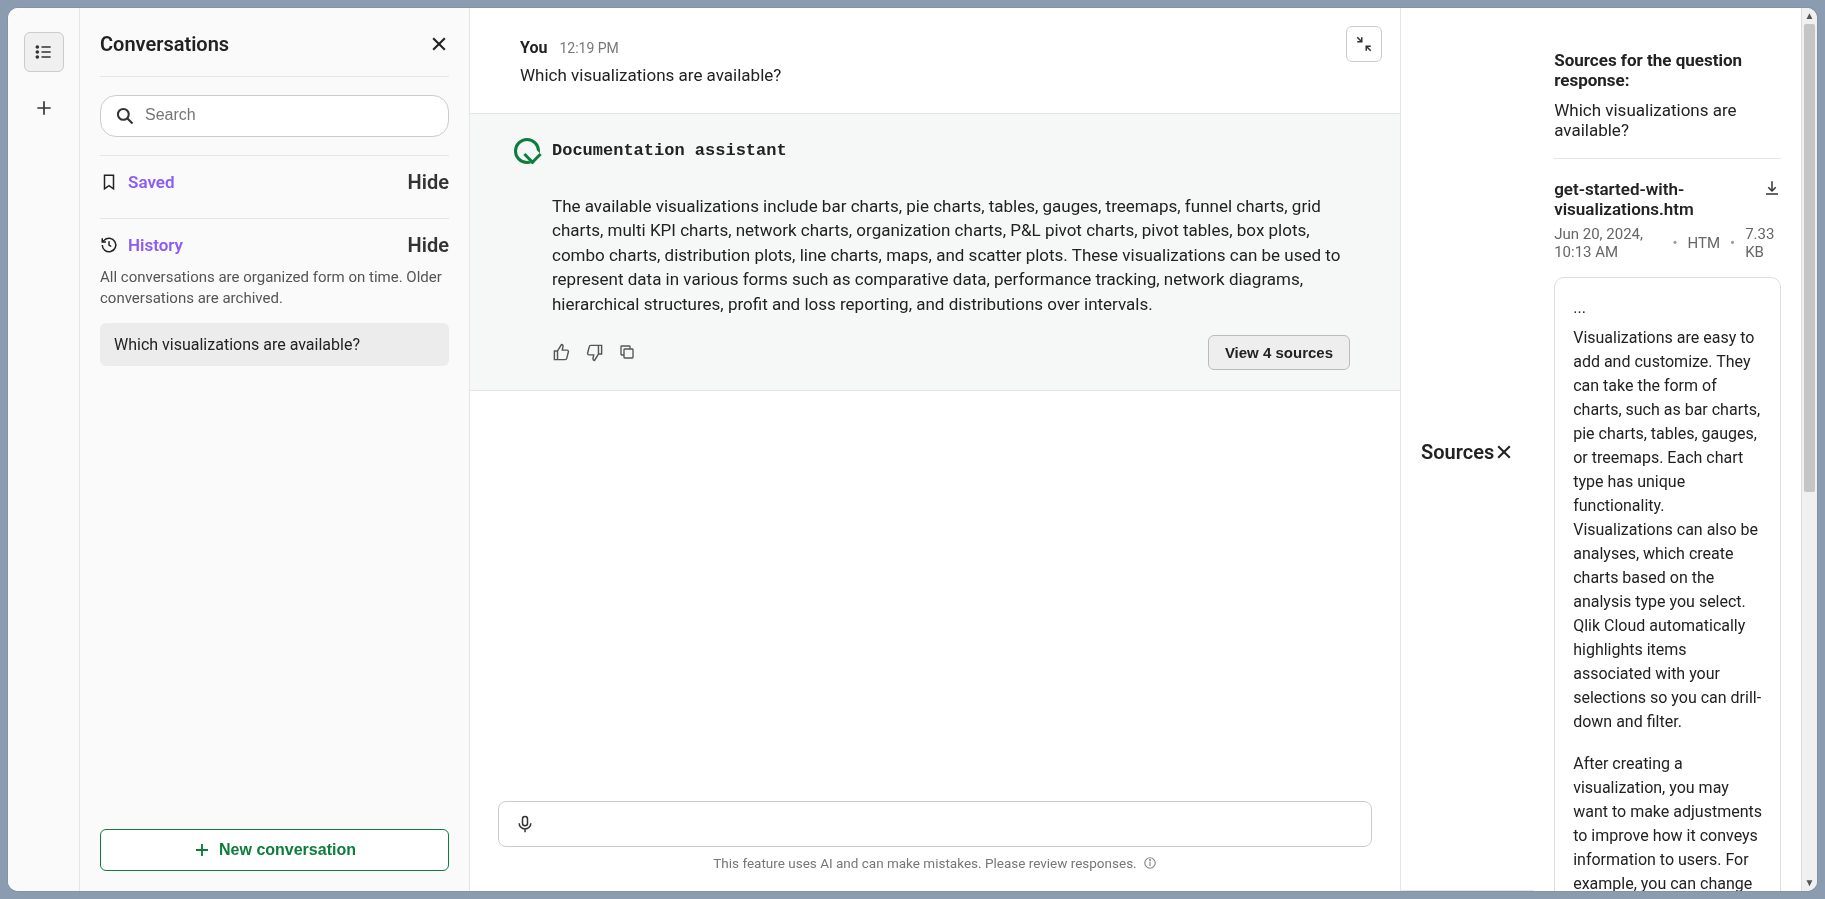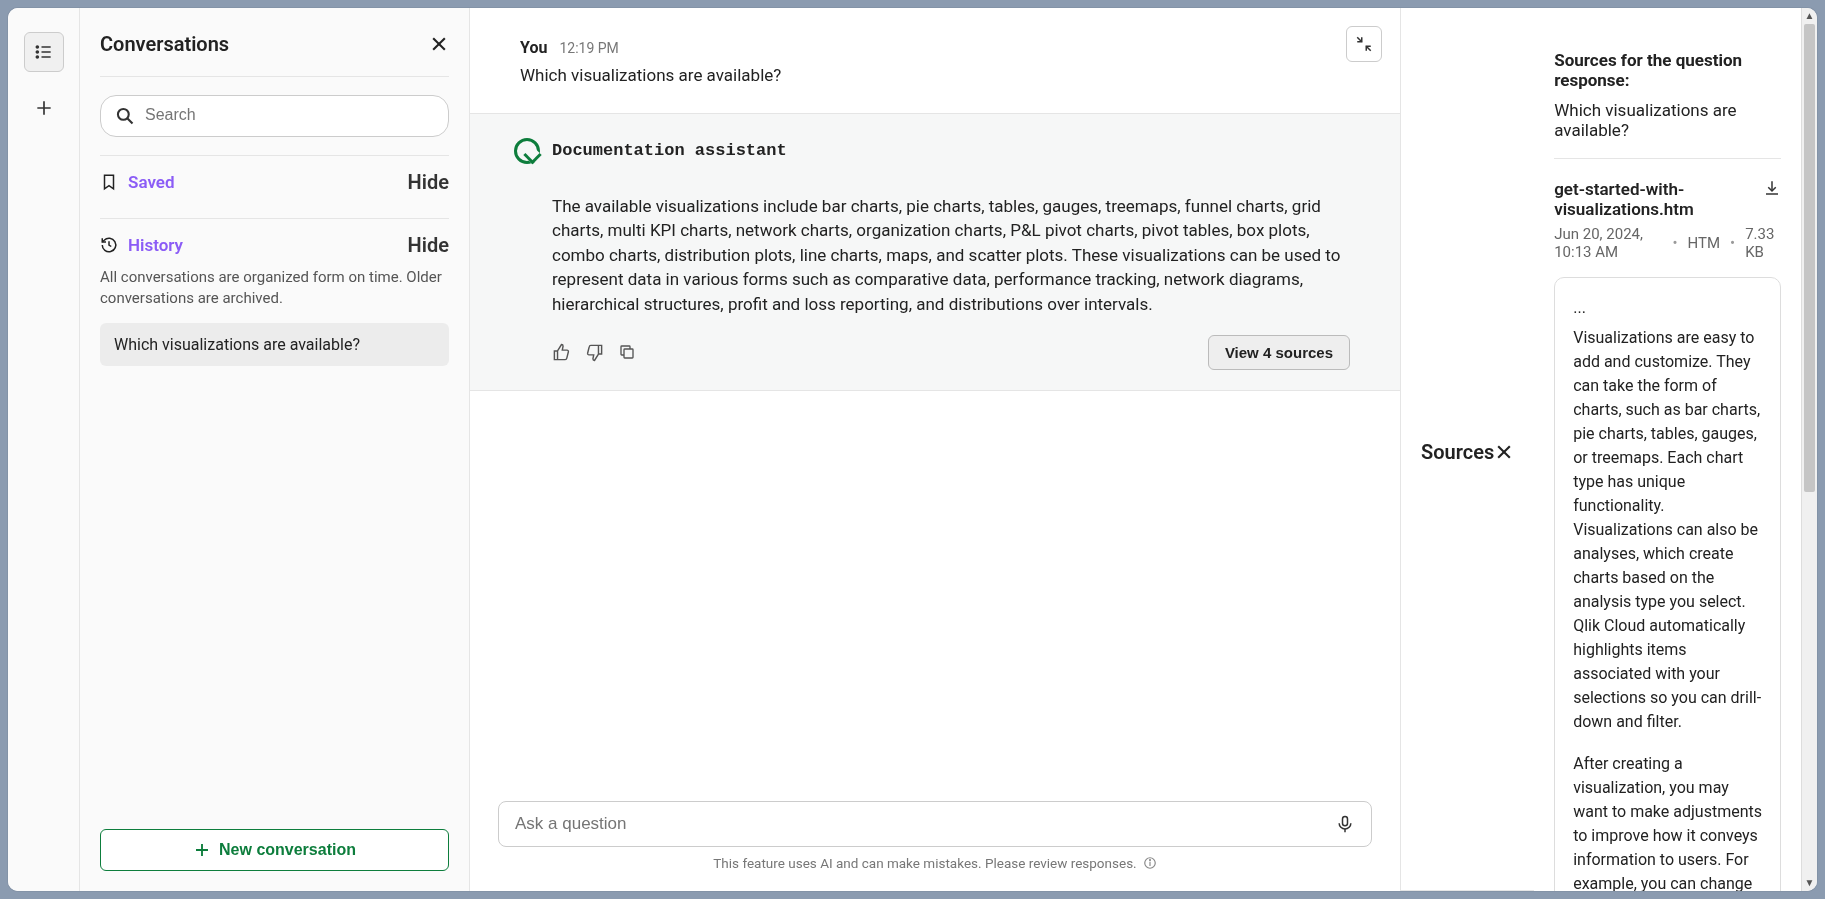--- a/index.html
+++ b/index.html
@@ -399,21 +399,20 @@
                 </svg>
             </div>
           </div>
           <button class="view-sources-btn">View 4 sources</button>
         </div>
       </div>
     </div>
 
     <div class="composer-wrap">
       <div class="composer">
-        <input placeholder="Ask a question" style="">
         <div class="icon-btn">
           <svg width="20" height="20" viewBox="0 0 24 24" fill="none" stroke="#333" stroke-width="1.8">
               <rect x="9" y="3" width="6" height="11" rx="3"></rect>
               <path d="M5 11a7 7 0 0 0 14 0"></path>
               <line x1="12" y1="18" x2="12" y2="22"></line>
             </svg>
         </div>
       </div>
       <div class="disclaimer">
         <span>This feature uses AI and can make mistakes. Please review responses.</span>

